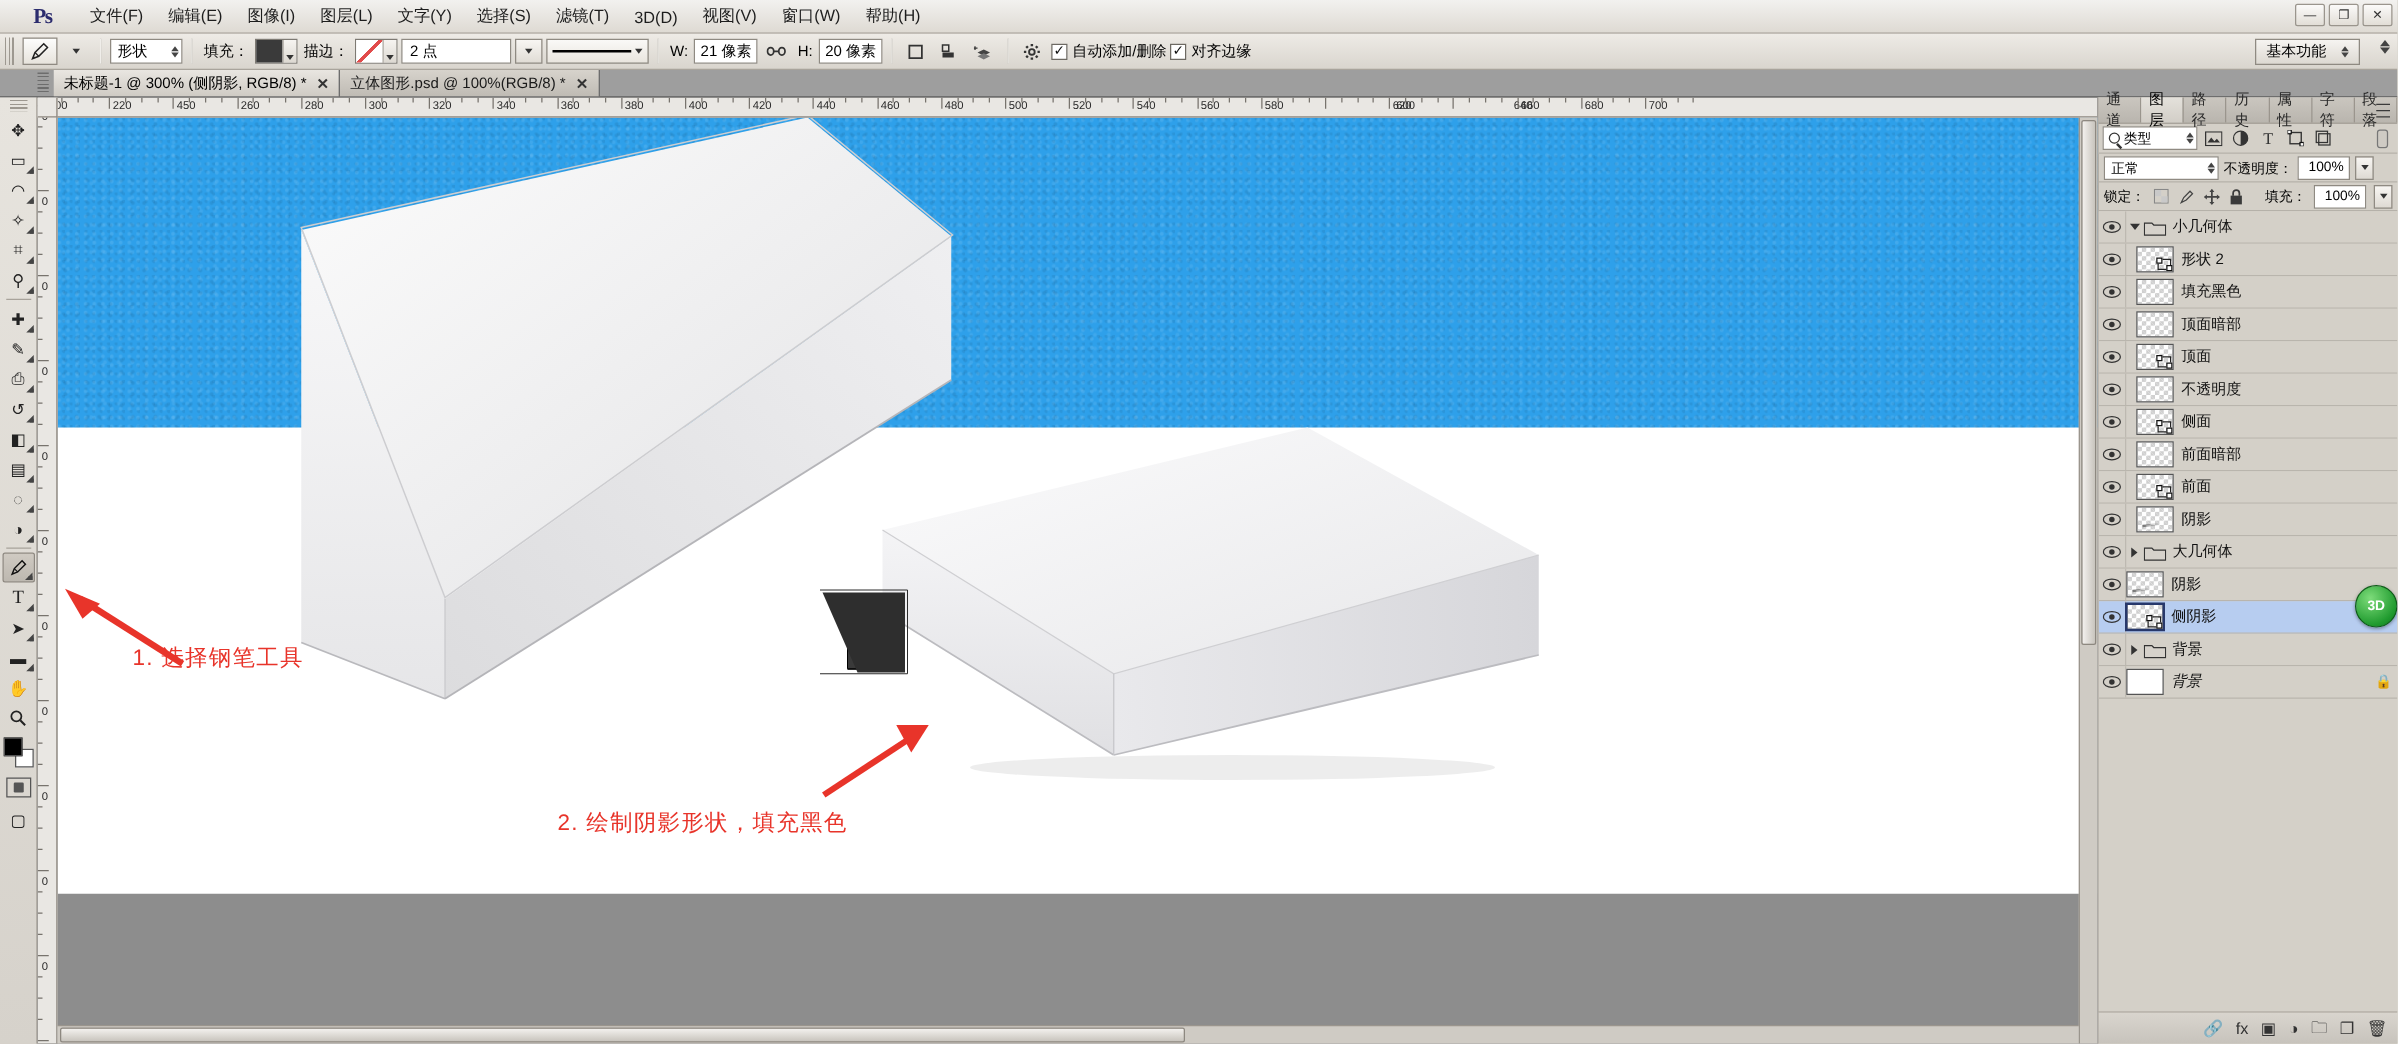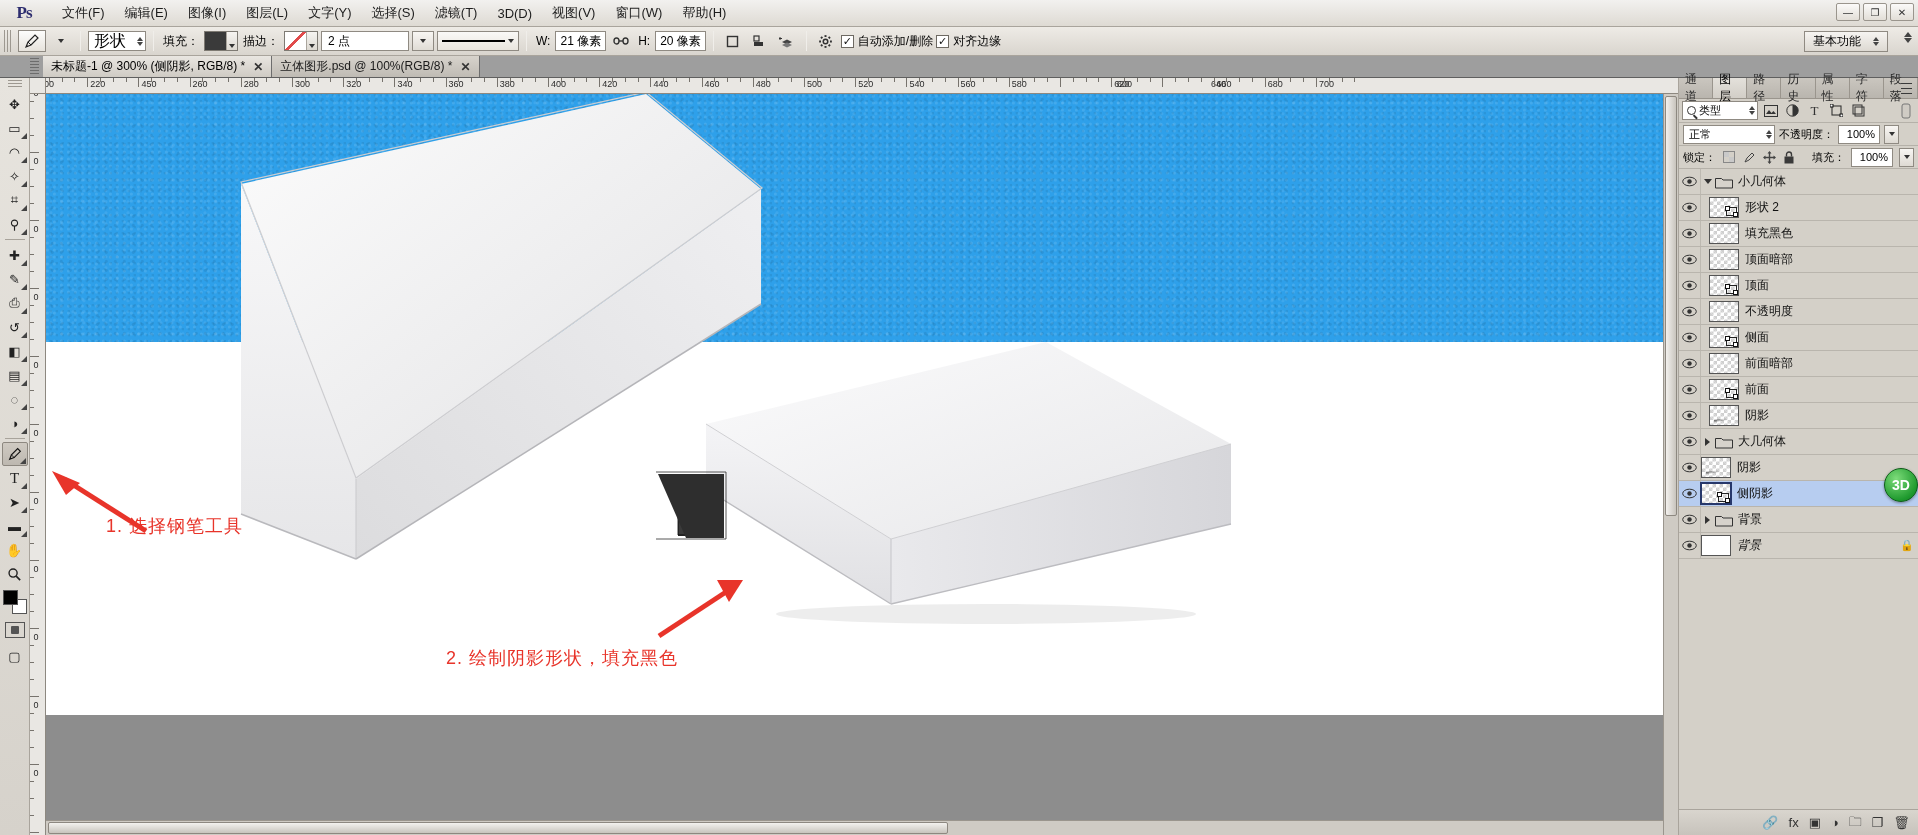--- a/index.html
+++ b/index.html
@@ -20,21 +20,21 @@
     flex-direction: column;
   }
 
   
   .menubar {
     height: 27px;
     background: linear-gradient(#f2f1ef, #dedad3);
     border-bottom: 1px solid #a9a49c;
     display: flex;
     align-items: center;
-    padding-left: 6px;
+    padding-left: 16px;
     position: relative;
     flex: 0 0 auto;
   }
   .ps-logo {
     width: 36px; height: 22px;
     display: flex; align-items: center; justify-content: center;
     font-weight: bold; font-size: 17px;
     color: #2c2c6e;
     font-family: "Liberation Serif", serif;
     letter-spacing: -1px;
@@ -93,21 +93,21 @@
   }
   .ob-label { font-size: 12px; padding: 0 2px; white-space: nowrap; }
   .ob-select {
     height: 20px;
     min-width: 58px;
     border: 1px solid #8f8a82;
     background: #fff;
     display: flex; align-items: center;
     justify-content: space-between;
     padding: 0 2px 0 5px;
-    font-size: 16px;
+    font-size: 12px;
   }
   .spin {
     display: flex; flex-direction: column; gap: 1px; margin-left: 4px;
   }
   .spin i {
     width: 0; height: 0; border-left: 3px solid transparent;
     border-right: 3px solid transparent;
   }
   .spin i.up { border-bottom: 4px solid #444; }
   .spin i.dn { border-top: 4px solid #444; }
@@ -569,21 +569,21 @@
   }
   .lp-bottom .bi { font-size: 13px; color: #333; }
 
   .badge-3d {
     position: absolute;
     right: 0; top: 390px;
     width: 34px; height: 34px;
     border-radius: 50%;
     background: radial-gradient(circle at 35% 30%, #7ddc7a, #1f9a2e 70%, #12721f);
     border: 1px solid #0d5d18;
-    color: #fff; font-size: 14px; font-weight: bold;
+    color: #fff; font-size: 11px; font-weight: bold;
     display: flex; align-items: center; justify-content: center;
     z-index: 20;
     box-shadow: 0 1px 3px rgba(0,0,0,.4);
   }
 </style>
 </head>
 <body>
 
 <div class="app">
 

